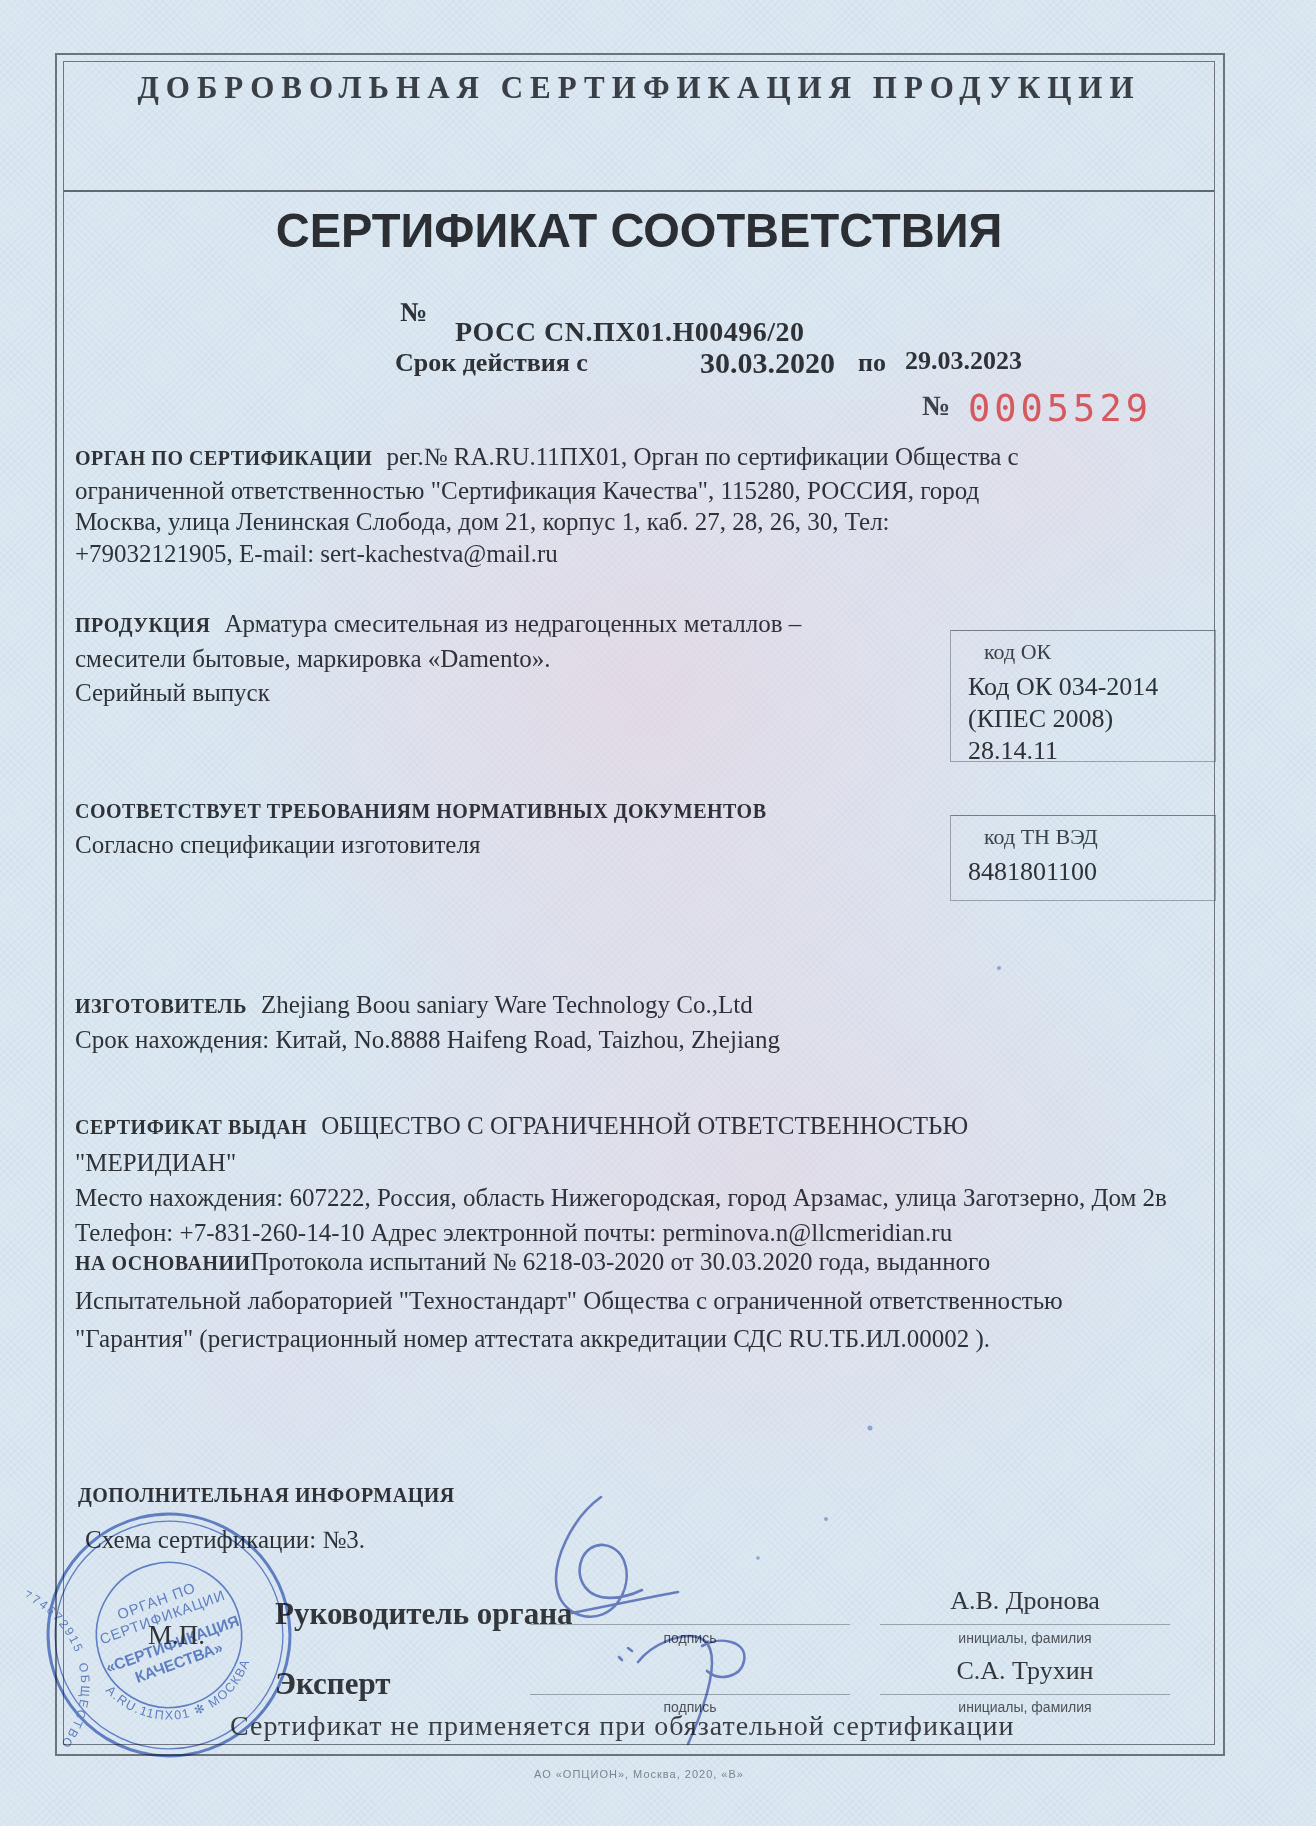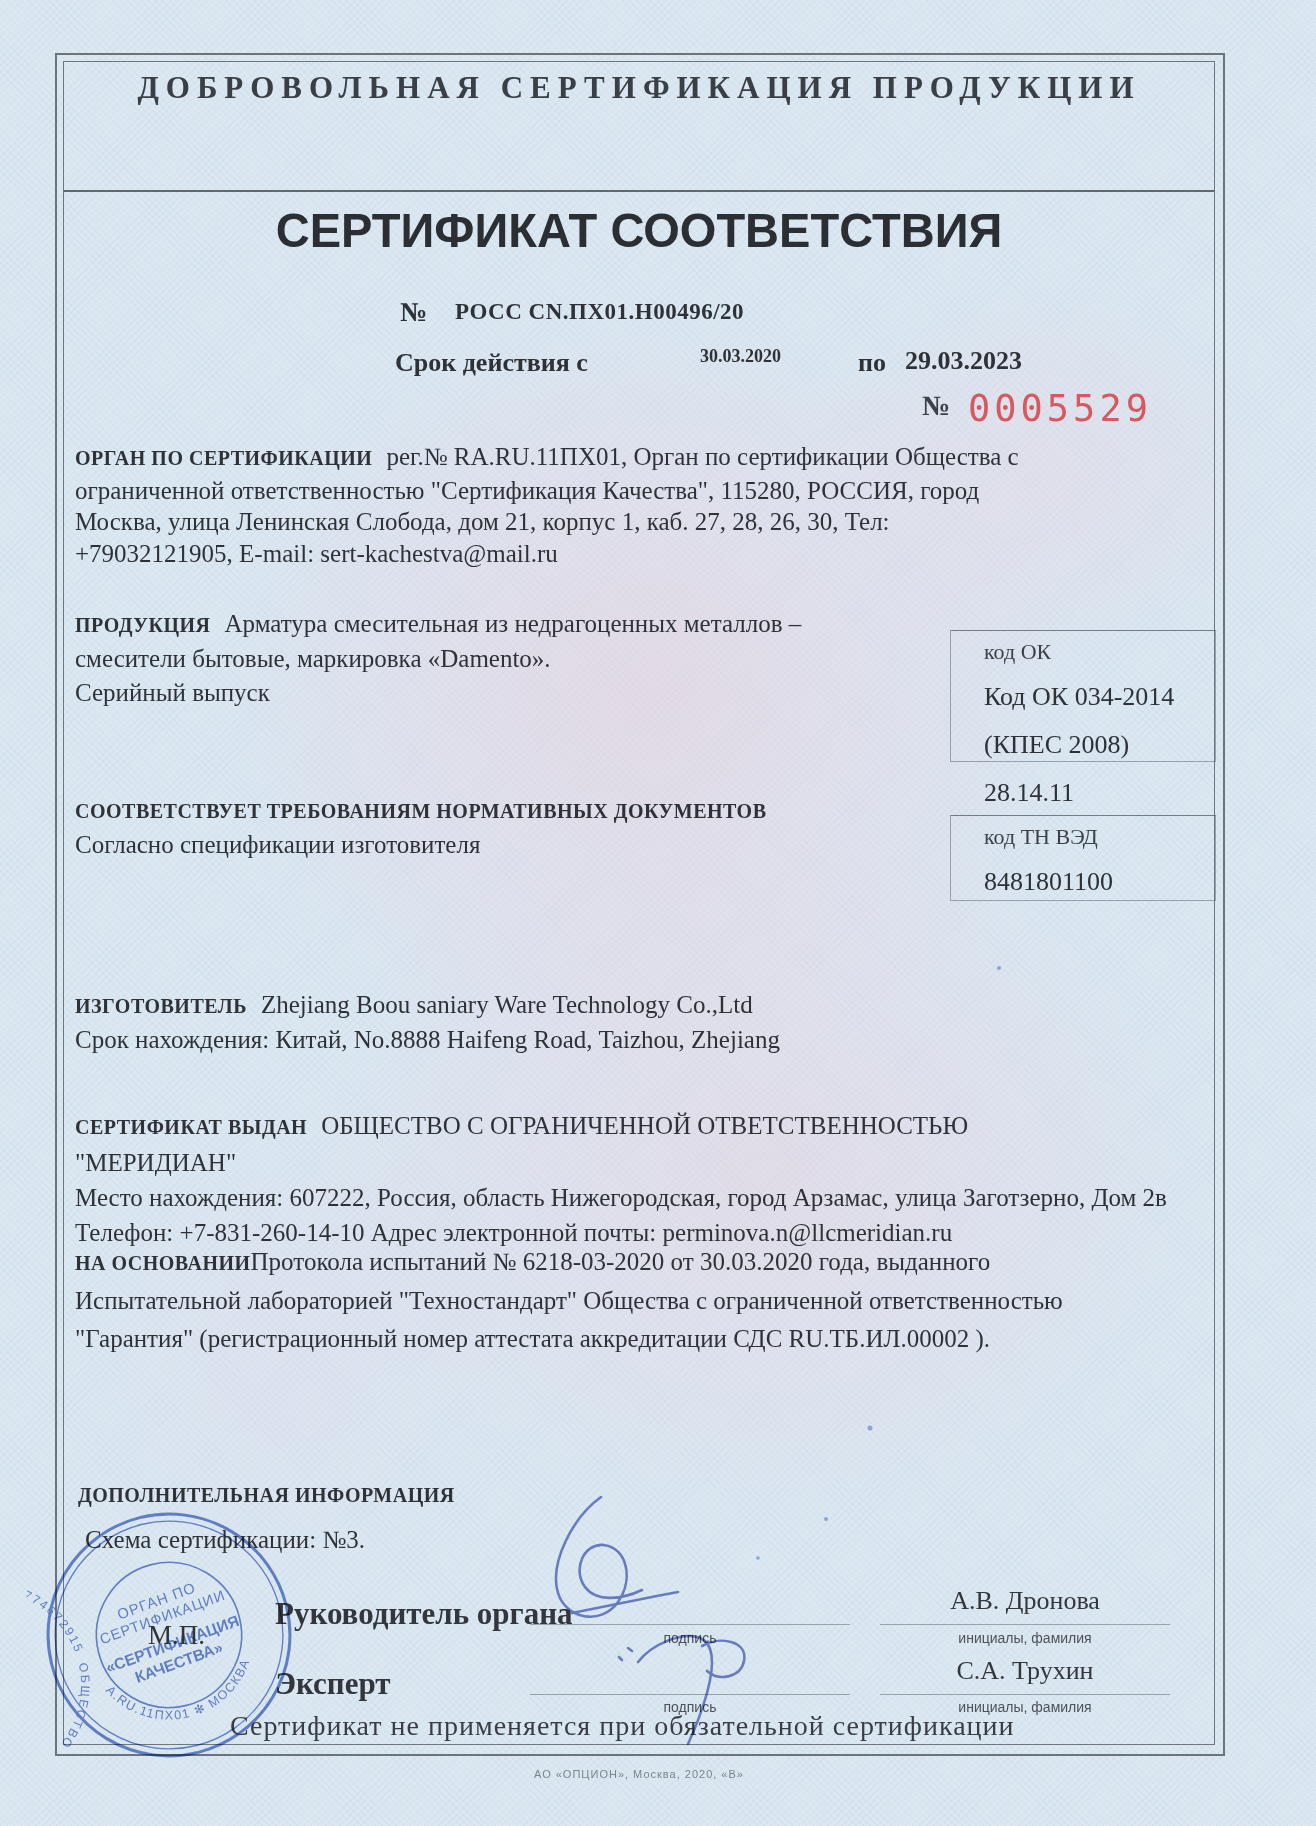--- a/index.html
+++ b/index.html
@@ -17,35 +17,35 @@
   .abs{position:absolute;}
   .border-outer{left:55px;top:53px;width:1166px;height:1699px;border:2px solid #6d737a;}
   .border-inner{left:63px;top:61px;width:1150px;height:1682px;border:1.5px solid #70767d;}
   .hr-header{left:64px;top:190px;width:1150px;border-top:2px solid #62686f;}
   .doc-header{left:64px;top:70px;width:1150px;text-align:center;font-weight:700;
     font-size:31px;letter-spacing:7px;color:#3a3f45;}
   .doc-title{left:64px;top:202px;width:1150px;text-align:center;font-weight:700;
     font-family:"Liberation Sans", sans-serif;font-size:49px;letter-spacing:0px;color:#2b2e33;
     transform:scaleX(.96);}
   .certno-label{left:400px;top:297px;font-size:27px;font-weight:700;}
-  .certno-value{left:455px;top:299px;font-size:23px;font-weight:700;letter-spacing:.5px;}
+  .certno-value{left:455px;top:316px;font-size:28px;font-weight:700;letter-spacing:.5px;}
   .validity-label{left:395px;top:348px;font-size:26px;font-weight:700;}
-  .validity-from{left:700px;top:346px;font-size:18px;font-weight:700;}
+  .validity-from{left:700px;top:346px;font-size:30px;font-weight:700;}
   .validity-tolabel{left:858px;top:348px;font-size:26px;font-weight:700;}
   .validity-to{left:905px;top:346px;font-size:26px;font-weight:700;}
   .serial-label{left:922px;top:390px;font-size:28px;font-weight:700;color:#3c4147;}
   .serial-value{left:968px;top:387px;font-family:"DejaVu Sans Mono", monospace;
     font-size:37px;letter-spacing:4px;color:#d6595f;font-weight:400;}
   .para{position:absolute;margin:0;font-size:25px;line-height:31.5px;}
   .para b{font-size:20px;letter-spacing:.5px;}
   .lbl-gap{margin-right:14px;}
   .side-box{position:absolute;left:950px;width:247px;border:1px solid rgba(96,106,118,.55);
     border-top:1.5px solid rgba(90,100,112,.8);padding:8px 0 10px 17px;}
   .side-box .cap{font-size:22px;color:#3c4147;margin:0 0 6px 16px;}
-  .side-box .val{font-size:26px;line-height:32px;margin:16px;}
+  .side-box .val{font-size:26px;line-height:32px;margin:0;}
   .sig-role{font-size:31px;font-weight:700;color:#33373c;}
   .sig-line{border-top:1.5px solid #99a1aa;height:0;}
   .sig-caption{font-family:"Liberation Sans", sans-serif;font-size:14px;color:#4d5258;text-align:center;}
   .sig-name{font-size:26px;color:#33373c;text-align:center;}
   .mp{font-size:27px;font-weight:400;color:#2f3338;z-index:6;}
   .disclaimer{left:230px;top:1710px;font-size:28px;letter-spacing:1px;color:#3a3e44;}
   .footer{left:64px;top:1768px;width:1150px;text-align:center;
     font-family:"Liberation Sans", sans-serif;font-size:11px;color:#7d838c;letter-spacing:1px;}
   #stamp{left:40px;top:1506px;width:258px;height:258px;transform:rotate(-14deg);
     opacity:.8;mix-blend-mode:multiply;z-index:5;}

